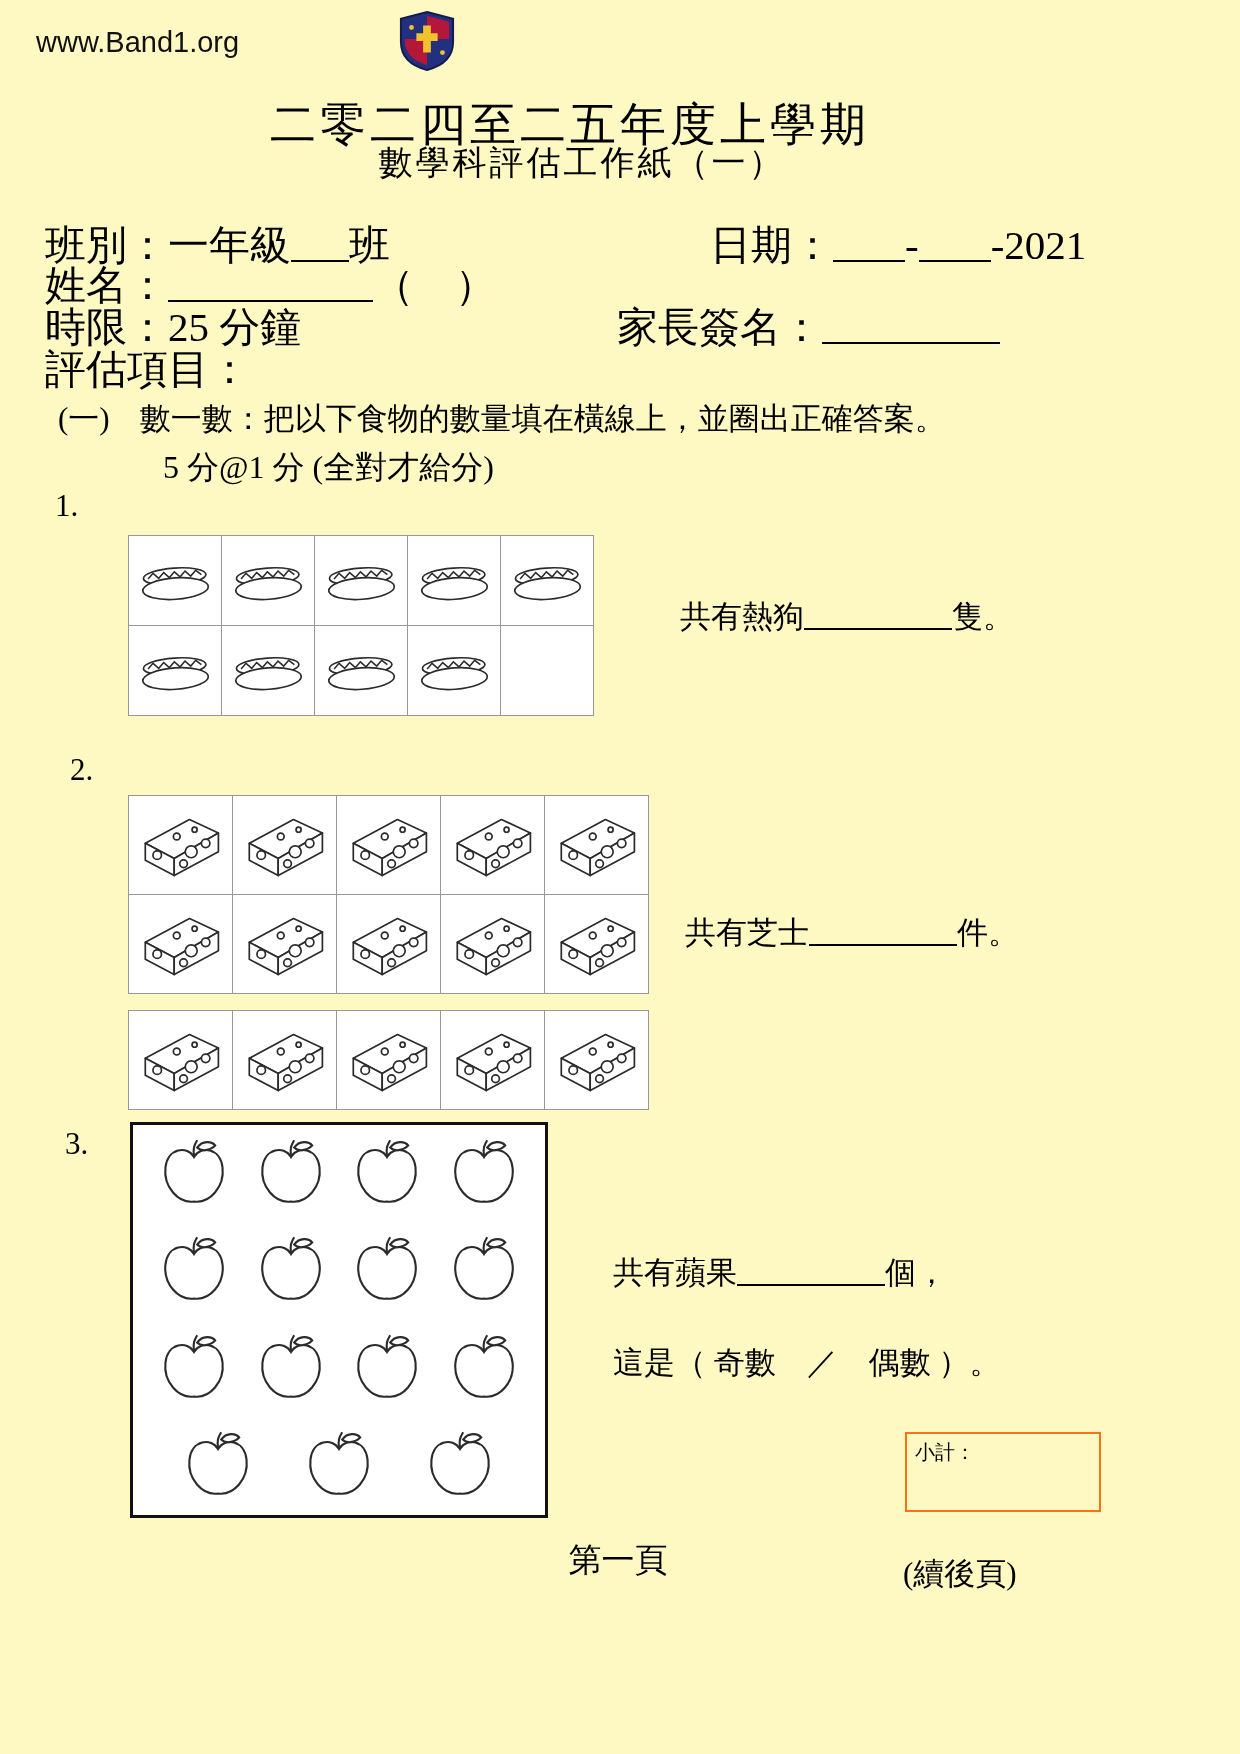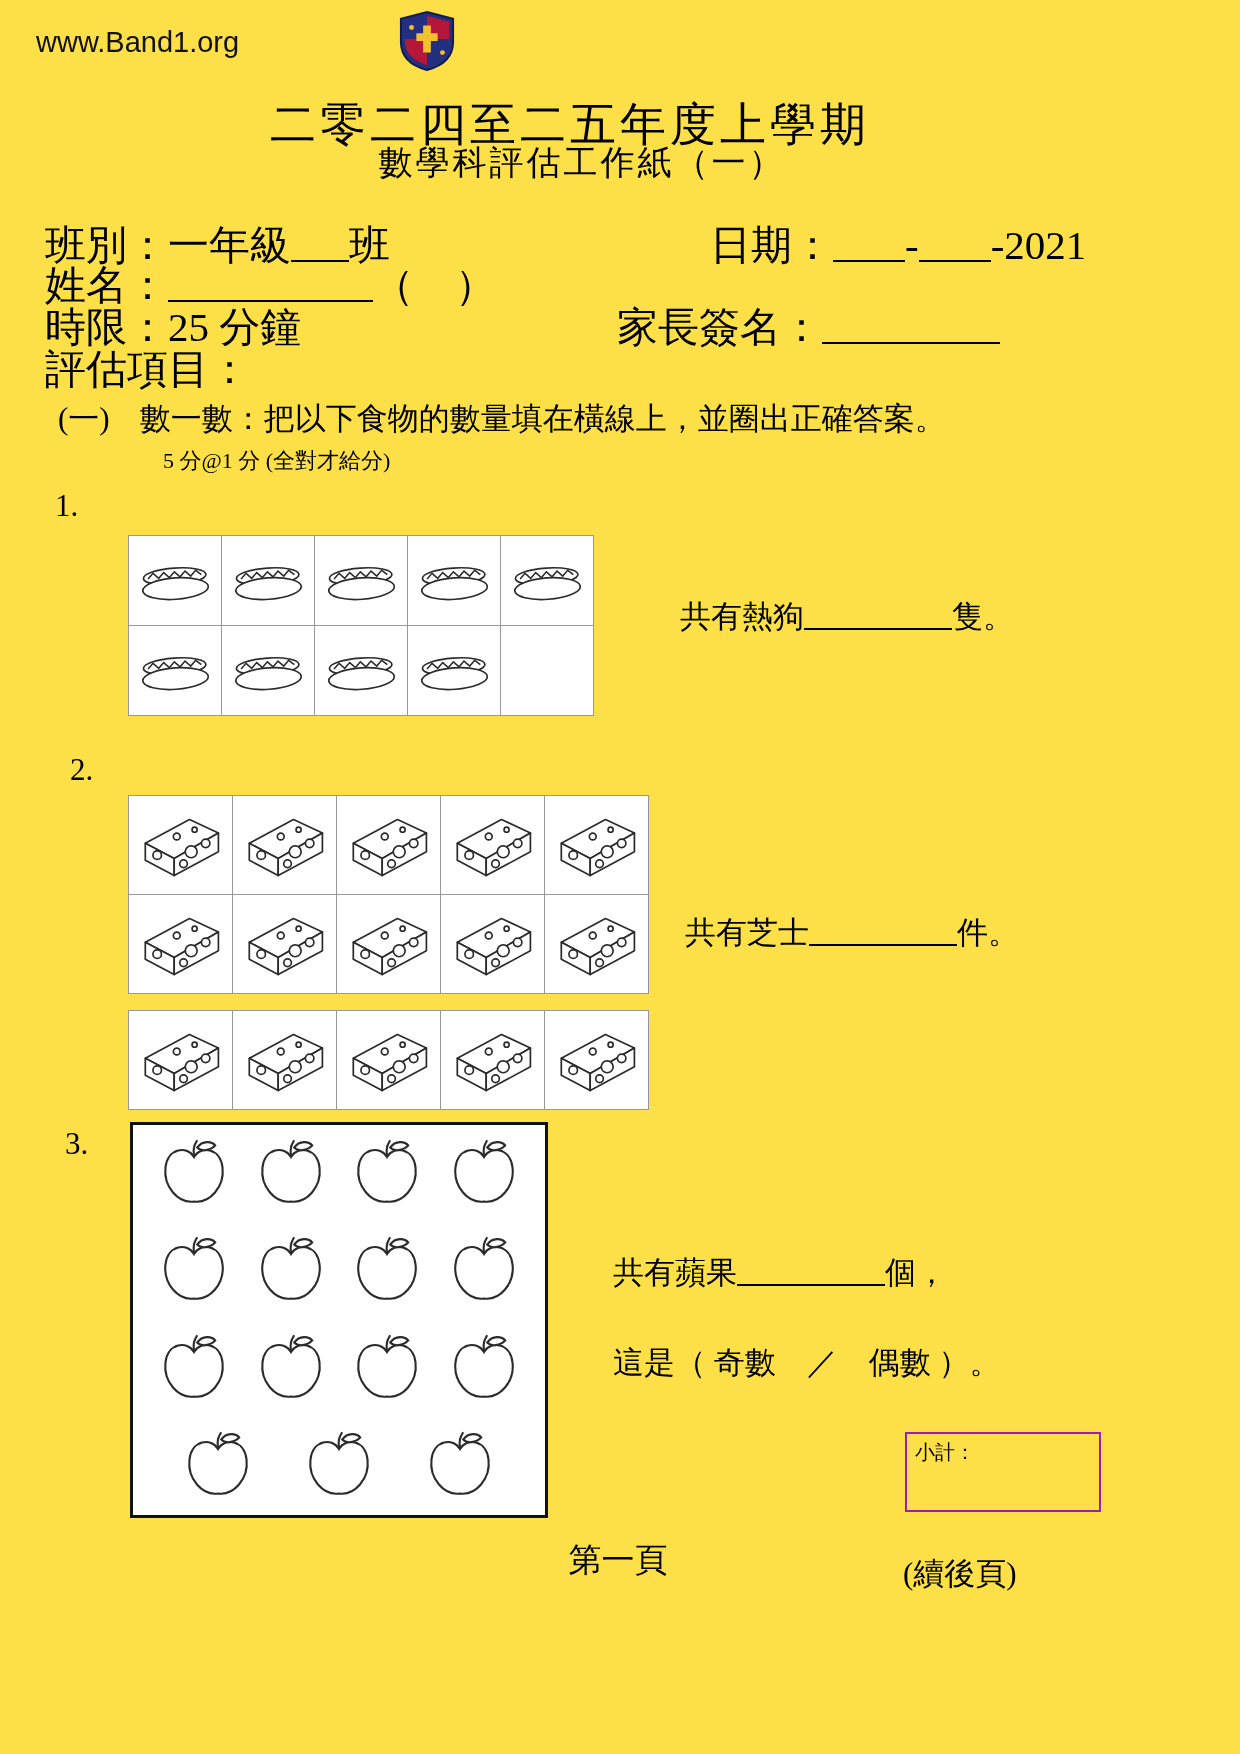--- a/index.html
+++ b/index.html
@@ -1,17 +1,17 @@
 <!DOCTYPE html>
 <html><head>
 <meta charset="utf-8">
 <style>
   html,body{margin:0;padding:0;background:#fff;}
   body{width:1240px;height:1754px;position:relative;font-family:"Liberation Serif","DejaVu Serif",serif;color:#000;}
-  .page{position:absolute;inset:0;background:#fde047;overflow:hidden;}
+  .page{position:absolute;inset:0;background:#fef9c3;overflow:hidden;}
 
   .site-link{position:absolute;left:36px;top:26px;font-family:"Liberation Sans","DejaVu Sans",sans-serif;font-size:29px;color:#111;}
 
   .school-header{position:absolute;left:398px;top:10px;display:flex;align-items:center;gap:14px;}
   .school-names{display:flex;flex-direction:column;justify-content:center;}
   .school-zh{font-size:27px;font-weight:bold;color:#e5007d;font-family:"Liberation Sans","DejaVu Sans",sans-serif;line-height:1.25;}
   .school-en{font-size:15px;font-weight:bold;color:#e5007d;font-family:"Liberation Sans","DejaVu Sans",sans-serif;line-height:1.3;}
 
   .title1{position:absolute;top:94px;left:0;width:1140px;text-align:center;font-size:46px;letter-spacing:4px;}
   .title2{position:absolute;top:140px;left:12px;width:1140px;text-align:center;font-size:34px;letter-spacing:3px;}
@@ -22,21 +22,21 @@
   .l-name{left:45px;top:258px;}
   .l-time{left:45px;top:300px;}
   .l-sign{left:617px;top:300px;}
   .l-items{left:45px;top:342px;}
 
   .blank{display:inline-block;border-bottom:2.5px solid #000;height:0.95em;transform:translateY(3px);}
   .w60{width:58px;} .w75{width:72px;} .w200{width:205px;} .w185{width:178px;} .w150{width:148px;}
 
   .sec-line1{position:absolute;left:58px;top:398px;font-size:31px;white-space:nowrap;}
   .sec-num{margin-right:30px;}
-  .sec-line2{position:absolute;left:163px;top:446px;font-size:22px;white-space:nowrap;}
+  .sec-line2{position:absolute;left:163px;top:446px;font-size:32px;white-space:nowrap;}
 
   .qnum{position:absolute;font-size:31px;}
   .qnum1{left:55px;top:488px;}
   .qnum2{left:70px;top:752px;}
   .qnum3{left:65px;top:1126px;}
 
   .food-grid{position:absolute;}
   .grid-a{left:128px;top:535px;}
   .grid-b{left:128px;top:795px;}
   .grid-row{display:flex;}
@@ -55,21 +55,21 @@
   .apple-row:last-child{justify-content:space-around;}
   .apple-slot{display:inline-flex;}
   .apple-slot .item-svg{width:74px;height:74px;}
 
   .answer{position:absolute;font-size:31px;white-space:nowrap;}
   .ans1{left:680px;top:596px;}
   .ans2{left:685px;top:912px;}
   .ans3a{left:613px;top:1252px;}
   .ans3b{left:613px;top:1342px;}
 
-  .subtotal-box{position:absolute;left:905px;top:1432px;width:196px;height:80px;border:2px solid #a21caf;box-sizing:border-box;}
+  .subtotal-box{position:absolute;left:905px;top:1432px;width:196px;height:80px;border:2px solid #f97316;box-sizing:border-box;}
   .subtotal-label{font-size:20px;padding:5px 0 0 8px;}
 
   .page-num{position:absolute;top:1538px;left:0;width:1140px;text-align:center;font-size:33px;padding-left:48px;}
   .next-page{position:absolute;left:903px;top:1553px;font-size:31px;}
 </style>
 </head>
 <body>
 
 <svg width="0" height="0" style="position:absolute" aria-hidden="true">
   <symbol id="sym-hotdog" viewBox="0 0 110 70">

